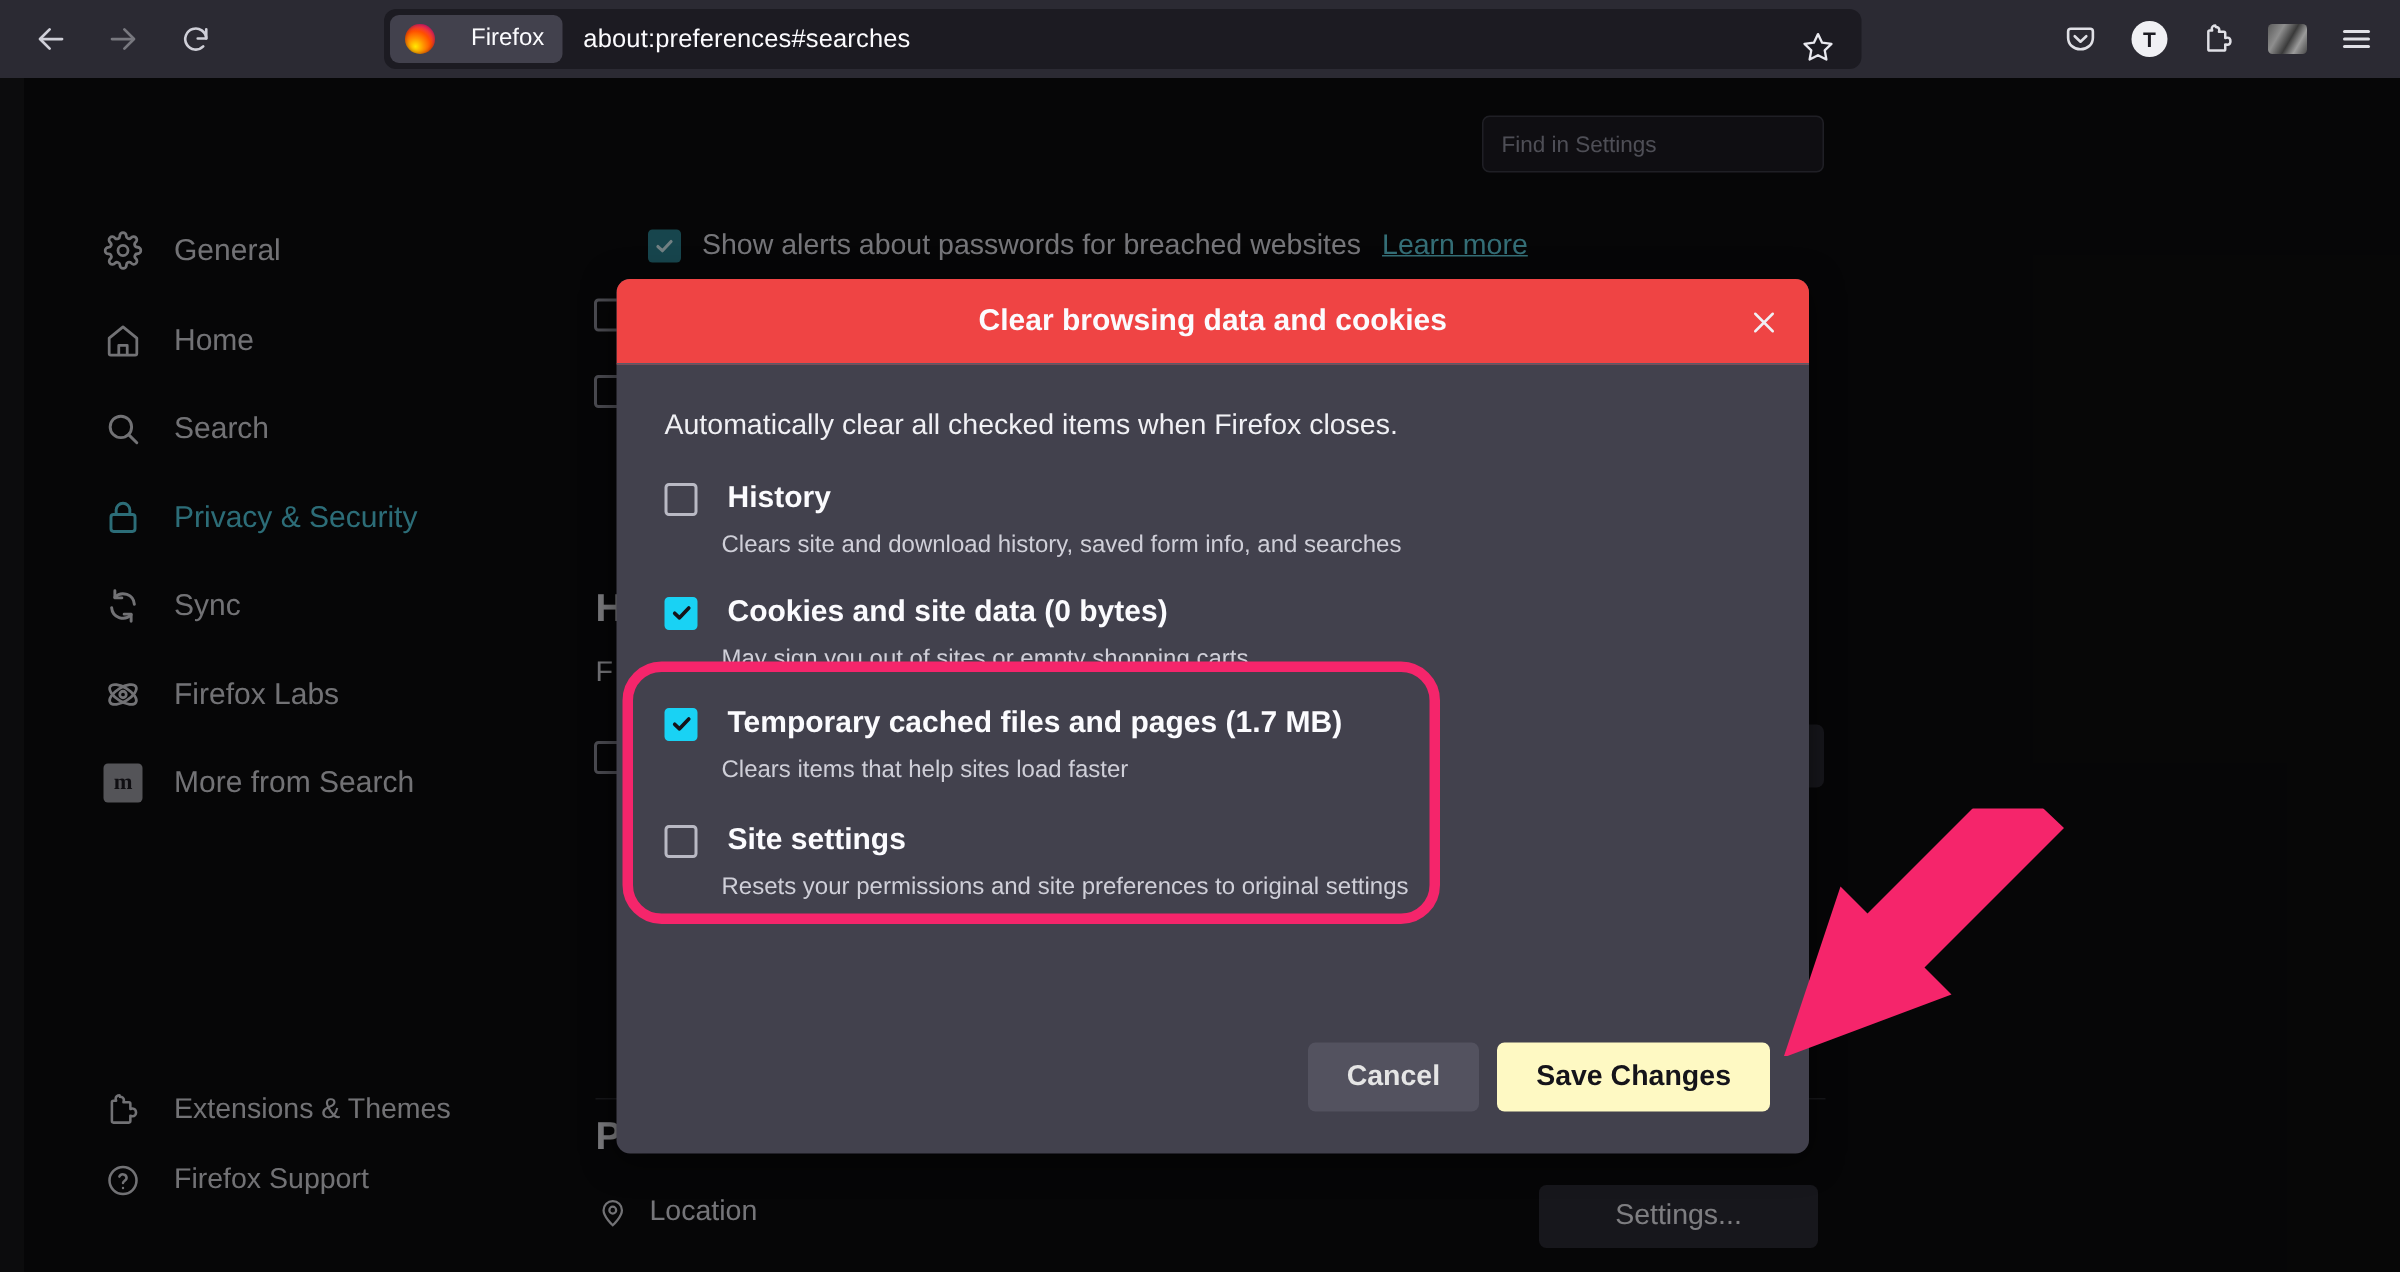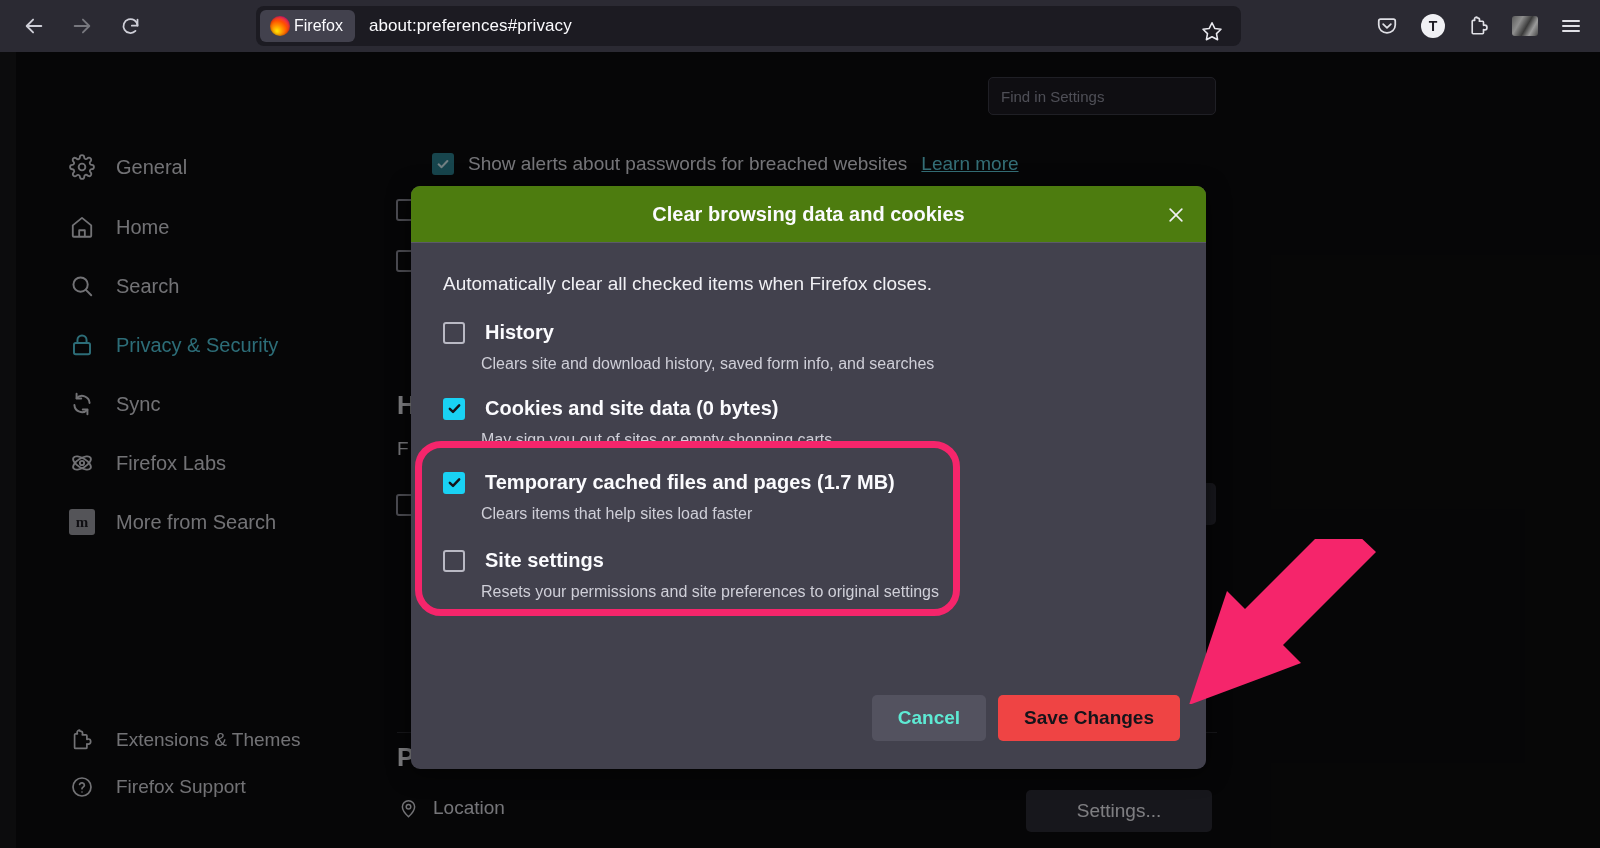--- a/index.html
+++ b/index.html
@@ -23,21 +23,21 @@
     color:#cfcfd8;
   }
   .navbtn svg{ display:block; }
   .navbtn.disabled{ color:#78787f; }
 
   .urlbar{
     position:absolute; left:256px; top:6px; width:985px; height:40px;
     background:#1c1b22; border-radius:8px; display:flex; align-items:center;
   }
   .idchip{
-    display:flex; align-items:center; gap:4px;
+    display:flex; align-items:center; gap:24px;
     background:#42414d; border-radius:6px; height:32px;
     margin-left:4px; padding:0 12px 0 10px; color:#fbfbfe;
     font-size:16px;
   }
   .ffmark{ width:20px; height:20px; border-radius:50%;
     background:radial-gradient(circle at 35% 75%, #ffe900 0%, #ff9100 28%, #ff4f00 52%, #e31587 85%);
     box-shadow:inset 0 0 3px rgba(0,0,0,.4);
   }
   .urltext{ margin-left:14px; color:#fbfbfe; font-size:17px; letter-spacing:.1px; }
   .star{ position:absolute; right:12px; top:8px; width:34px; height:34px;
@@ -100,21 +100,21 @@
     background:#6d6d78; border-radius:4px; }
 
   
   .modal-shade{ position:absolute; left:0; top:0; width:1600px; height:796px; background:rgba(0,0,0,.45); }
   .modal{
     position:absolute; left:395px; top:134px; width:795px; height:583px;
     background:#42414d; border-radius:9px; box-shadow:0 4px 22px rgba(0,0,0,.55);
     overflow:hidden;
   }
   .modal-head{
-    position:relative; height:57px; background:#4d7c0f;
+    position:relative; height:57px; background:#ef4444;
     border-bottom:1px solid #5b5a68; display:flex; align-items:center; justify-content:center;
   }
   .modal-title{ color:#fbfbfe; font-size:20px; font-weight:bold; }
   .modal-close{
     position:absolute; right:12px; top:11px; width:36px; height:36px; border-radius:5px;
     display:flex; align-items:center; justify-content:center; color:#f0f0f4;
   }
   .modal-body{ padding:30px 32px 0 32px; position:relative; }
   .modal-intro{ color:#f0f0f4; font-size:19px; margin-bottom:26px; }
 
@@ -124,22 +124,22 @@
   .cbx.on{ background:#19d2f4; border-color:#19d2f4; display:flex; align-items:center; justify-content:center; }
   .cbx.on svg{ display:block; }
   .opt-label{ color:#fbfbfe; font-size:20px; font-weight:bold; }
   .opt-desc{ color:#cfcfd8; font-size:16px; margin-left:38px; margin-top:11px; }
 
   .modal-actions{
     position:absolute; right:26px; bottom:28px; display:flex; align-items:center; gap:12px;
   }
   .btn{ border:none; border-radius:5px; font-size:19px; font-weight:bold; cursor:pointer;
         font-family:"Liberation Sans", sans-serif; }
-  .btn-cancel{ background:#53525f; color:#5eead4; padding:12px 26px; }
-  .btn-save{ background:#ef4444; color:#15141a; padding:12px 26px; }
+  .btn-cancel{ background:#53525f; color:#e5e5e5; padding:12px 26px; }
+  .btn-save{ background:#fef9c3; color:#15141a; padding:12px 26px; }
 
   
   .ring{
     position:absolute; left:399px; top:389px; width:545px; height:175px;
     border:7px solid #f5256b; border-radius:26px; pointer-events:none;
   }
   .arrow{ position:absolute; left:1155px; top:487px; width:210px; height:165px; pointer-events:none; }
 </style>
 </head>
 <body>
@@ -166,21 +166,21 @@
             <polyline points="20,4 20,11 13.5,11"></polyline>
           </svg>
       </div>
     </div>
 
     <div class="urlbar">
       <div class="idchip">
         <span class="ffmark"></span>
         <span>Firefox</span>
       </div>
-      <span class="urltext">about:preferences#privacy</span>
+      <span class="urltext">about:preferences#searches</span>
       <div class="star">
         <svg width="22" height="22" viewBox="0 0 24 24" fill="none" stroke="currentColor" stroke-width="1.7" stroke-linejoin="round">
             <polygon points="12,3 15,9.2 21.8,10.1 16.9,14.8 18.1,21.5 12,18.3 5.9,21.5 7.1,14.8 2.2,10.1 9,9.2"></polygon>
           </svg>
       </div>
     </div>
 
     <div class="chrome-right">
       <div class="cr-btn">
         <svg width="22" height="22" viewBox="0 0 24 24" fill="none" stroke="currentColor" stroke-width="1.9" stroke-linecap="round" stroke-linejoin="round">

